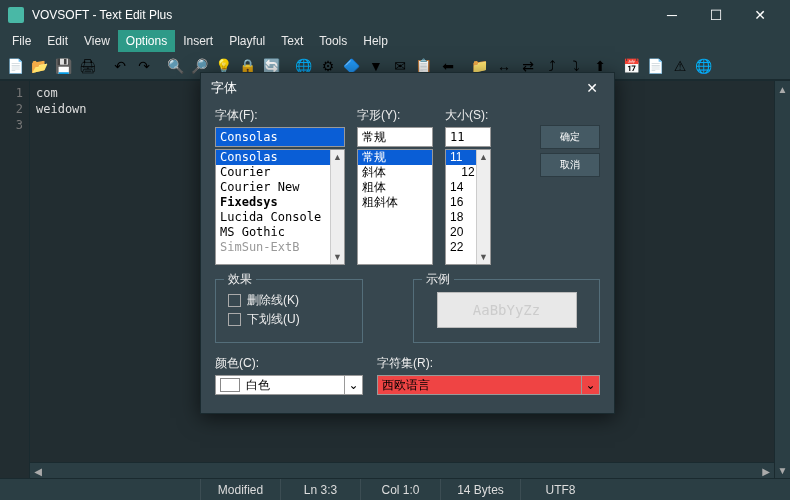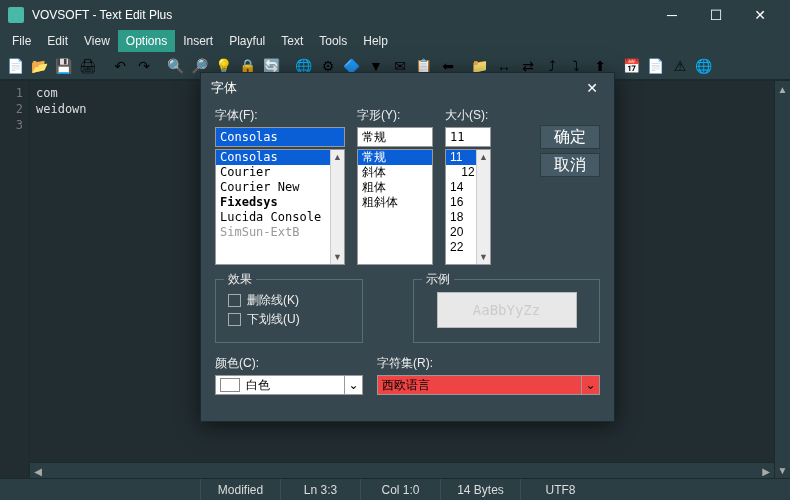--- a/index.html
+++ b/index.html
@@ -25,36 +25,36 @@
   .statcell.first{border-left:none; min-width:200px;}
   .scrollbar-v { position:absolute; right:0; top:0; bottom:0; width:16px; background:#2b3e44; border-left:1px solid #1a2a2f;}
   .scrollbar-v .arrow{height:16px;display:flex;align-items:center;justify-content:center;color:#aaa;font-size:10px;}
   .scrollbar-h { position:absolute; left:30px; right:16px; bottom:0; height:16px; background:#2b3e44; border-top:1px solid #1a2a2f;}
   .scrollbar-h .arrow{width:16px;height:16px;display:inline-flex;align-items:center;justify-content:center;color:#aaa;font-size:10px;}
   .scrollbar-h .arrow.r{position:absolute;right:0;top:0;}
   
   .dialog { position: absolute; left: 200px; top: 72px; width: 415px; background: #37474f; border: 1px solid #1a2a2f; box-shadow: 0 4px 20px rgba(0,0,0,.6); }
   .dlg-title { height: 30px; display: flex; align-items: center; padding: 0 10px; color: #fff; font-size: 13px; }
   .dlg-close { margin-left: auto; width: 24px; height: 24px; display:flex;align-items:center;justify-content:center;color:#fff;font-size:14px;}
-  .dlg-body { padding: 4px 14px 26px 14px; color: #eee; }
+  .dlg-body { padding: 4px 14px 18px 14px; color: #eee; }
   .row1 { display: flex; gap: 12px; align-items: flex-start; }
   .col { display:flex; flex-direction:column; }
   .col.font { width: 130px; }
   .col.style { width: 76px; }
   .col.size { width: 46px; }
   .col.btns { width: 60px; margin-left:auto;}
   .lbl { font-size: 12px; margin-bottom: 3px; color: #eee; }
   .combo { height: 20px; background: #fff; color: #000; font-family: Consolas, monospace; font-size: 12px; padding: 0 4px; display: flex; align-items: center; border:1px solid #999; position:relative;}
   .combo.sel { background: #0a5ed6; color: #fff; }
   .listbox { background: #fff; border: 1px solid #999; height: 116px; margin-top: 2px; overflow: hidden; position:relative;}
   .listbox .item { height: 15px; line-height: 15px; padding: 0 4px; font-family: Consolas, monospace; font-size: 12px; color: #000; white-space:nowrap;}
   .listbox .item.hover { background: #0a5ed6; color: #fff; }
   .listbox .sb { position:absolute; right:0; top:0; bottom:0; width:14px; background:#eee; border-left:1px solid #ccc;}
   .listbox .sb .sa{height:14px;display:flex;align-items:center;justify-content:center;font-size:9px;color:#555;}
-  .dlgbtn { background: #455a64; color: #fff; height: 24px; display: flex; align-items: center; justify-content: center; font-size: 16px; margin-top: 4px; border:1px solid #2c3b42;}
+  .dlgbtn { background: #455a64; color: #fff; height: 24px; display: flex; align-items: center; justify-content: center; font-size: 10px; margin-top: 4px; border:1px solid #2c3b42;}
   .col.btns .dlgbtn:first-child{margin-top:18px;}
   .groupbox { border: 1px solid #546e7a; padding: 10px 12px 12px 12px; position: relative; margin-top:14px; margin-right:14px;}
   .groupbox .gt { position: absolute; top: -9px; left: 8px; background: #37474f; padding: 0 4px; font-size: 12px; color: #eee; }
   .row2 { display:flex;gap:36px; }
   .row2 .groupbox.effects { flex:0 0 148px; }
   .row2 .groupbox.sample { flex:1; display:flex; align-items:center; justify-content:center; margin-right:0;}
   .checkbox { display:flex; align-items:center; gap:6px; font-size:12px; color:#eee; margin:2px 0;}
   .checkbox .box { width:13px; height:13px; border:1px solid #aaa; background:#37474f;}
   .samplebox { background:#e8e8e8; color:#ccc; width:140px; height:36px; display:flex; align-items:center;justify-content:center;font-family:Consolas,monospace;font-size:14px; border:1px solid #bbb;}
   .color-combo { display:flex; align-items:center; background:#fff; border:1px solid #999; height:20px;}
@@ -166,20 +166,21 @@
         <div class="lbl">字体(F):</div>
         <div class="combo sel">
             <span>Consolas</span>
           </div>
         <div class="listbox" id="fontlist">
           <div class="item hover">Consolas</div>
             <div class="item">Courier</div>
             <div class="item">Courier New</div>
             <div class="item" style="font-weight: bold;">Fixedsys</div>
             <div class="item">Lucida Console</div>
+            <div class="item">MS Gothic</div>
             <div class="item" style="color: rgb(153, 153, 153);">SimSun-ExtB</div>
             <div class="sb">
               <div class="sa">▲</div>
               <div class="sa" style="position:absolute;bottom:0;left:0;right:0">▼</div>
             </div>
         </div>
       </div>
       <div class="col style">
         <div class="lbl">字形(Y):</div>
         <div class="combo">

